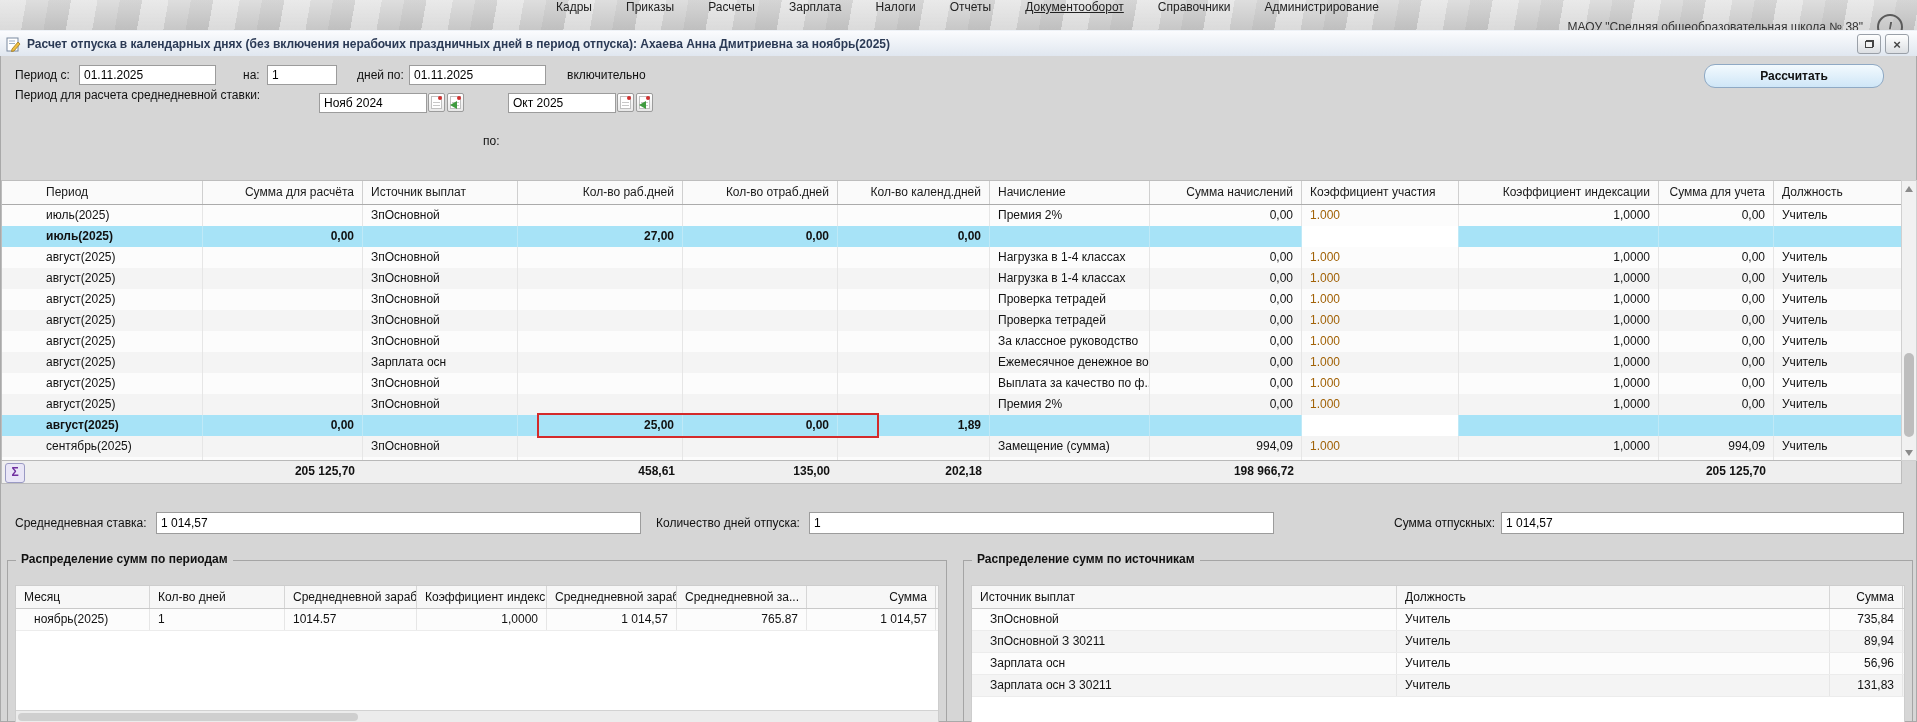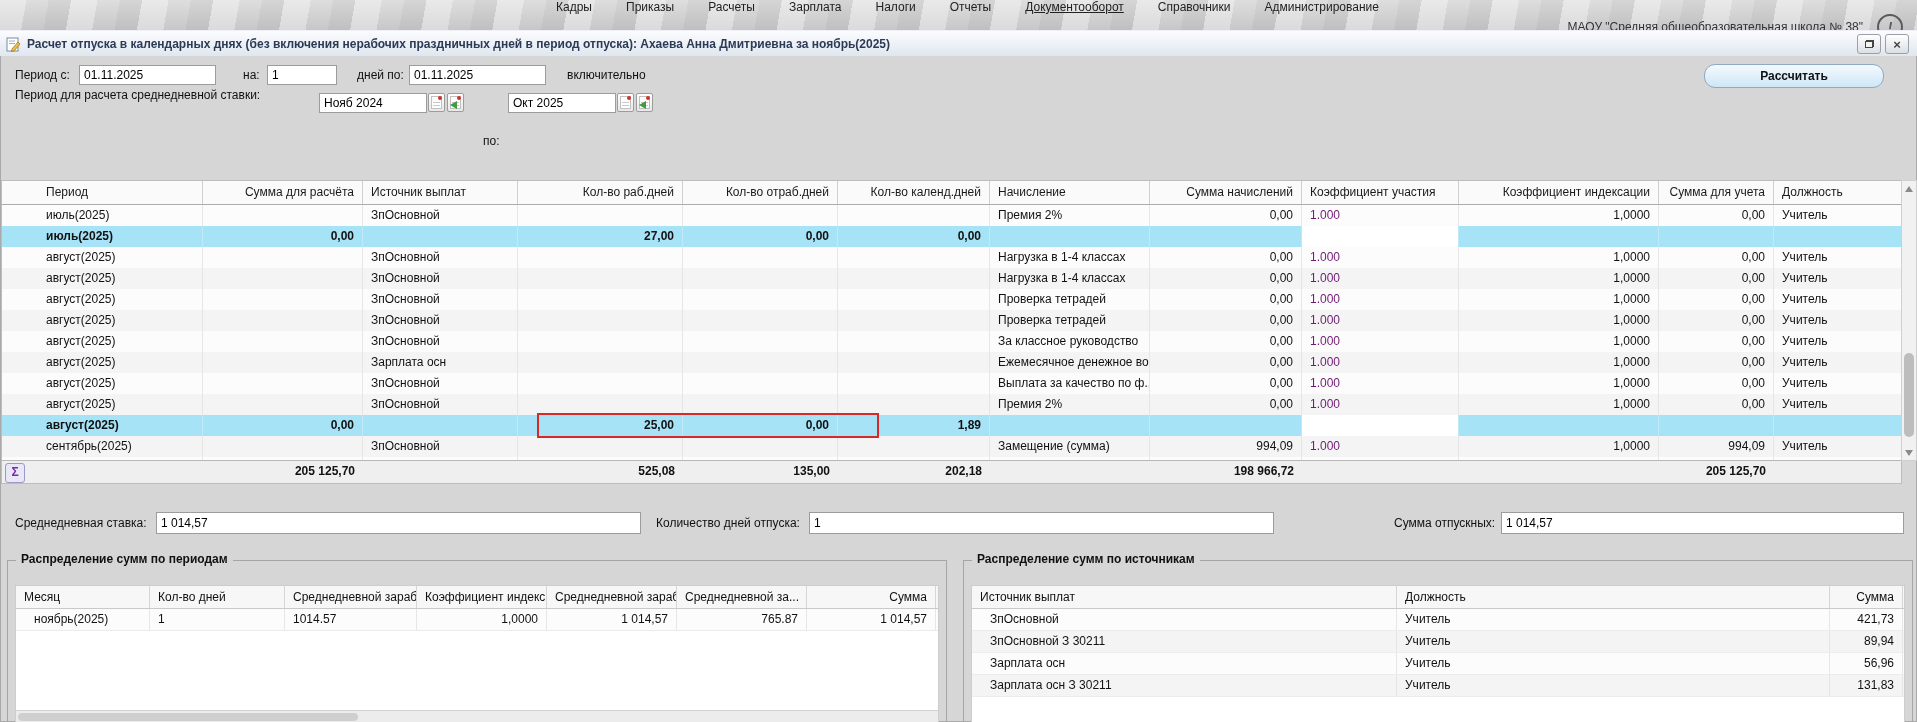--- a/index.html
+++ b/index.html
@@ -56,21 +56,21 @@
   .trow{display:flex;height:21px;line-height:21px;background:#fcfcfc;}
   .trow.alt{background:#f4f4f4;}
   #thead .trow{height:23px;line-height:23px;background:#fafafa;border-bottom:1px solid #ababab;}
   #thead .cell{border-right:1px solid #cfcfcf;color:#1a1a1a;}
   .cell{box-sizing:border-box;padding:0 8px;white-space:nowrap;overflow:hidden;border-right:1px solid #e6e6e6;}
   .cell.num{text-align:right;}
   .trow.sum{background:#a7e3f7;font-weight:bold;}
   .trow.sum .cell{border-right-color:#bfe9f7;}
   .trow.sum .cell.wcell{background:#fff;}
   .trow.partial{height:6px;line-height:21px;overflow:hidden;}
-  .coef{color:#701a75;}
+  .coef{color:#a16207;}
   .c0{width:165px;flex:none;margin-left:36px;}.c1{width:160px;flex:none;}.c2{width:155px;flex:none;}
   .c3{width:165px;flex:none;}.c4{width:155px;flex:none;}.c5{width:152px;flex:none;}
   .c6{width:160px;flex:none;}.c7{width:152px;flex:none;}.c8{width:157px;flex:none;}
   .c9{width:200px;flex:none;}.c10{width:115px;flex:none;}.c11{width:162px;flex:none;}
   #rows{position:relative;}
   #redbox{position:absolute;left:535px;top:208px;width:342px;height:25px;border:2px solid #d42a2a;box-sizing:border-box;pointer-events:none;}
   #totalsrow{position:absolute;left:0;bottom:0;width:100%;height:22px;background:#efefef;border-top:1px solid #b8b8b8;
     display:flex;line-height:21px;font-weight:bold;}
   #totalsrow .cell{border-right:none;}
   #sigma-btn{position:absolute;left:3px;top:2px;width:18px;height:18px;border:1px solid #9a9ac4;border-radius:3px;
@@ -377,21 +377,21 @@
             <div class="cell c10 num">1 055,00</div>
             <div class="cell c11">Учитель</div>
           </div>
           <div id="redbox"></div>
         </div>
       <div id="totalsrow">
         <div id="sigma-btn">Σ</div>
       <div class="cell c0"></div>
           <div class="cell c1 num">205 125,70</div>
           <div class="cell c2"></div>
-          <div class="cell c3 num">525,08</div>
+          <div class="cell c3 num">458,61</div>
           <div class="cell c4 num">135,00</div>
           <div class="cell c5 num">202,18</div>
           <div class="cell c6"></div>
           <div class="cell c7 num">198 966,72</div>
           <div class="cell c8"></div>
           <div class="cell c9 num"></div>
           <div class="cell c10 num">205 125,70</div>
           <div class="cell c11"></div>
         </div>
     </div>
@@ -447,21 +447,21 @@
       <div class="inner">
         <div class="bhead" id="shead">
             <div class="cell s0">Источник выплат</div>
             <div class="cell s1">Должность</div>
             <div class="cell s2 num">Сумма</div>
           </div>
         <div class="btable" id="sbody">
             <div class="trow">
               <div class="cell s0 ind">ЗпОсновной</div>
               <div class="cell s1">Учитель</div>
-              <div class="cell s2 num">421,73</div>
+              <div class="cell s2 num">735,84</div>
             </div>
             <div class="trow alt">
               <div class="cell s0 ind">ЗпОсновной З 30211</div>
               <div class="cell s1">Учитель</div>
               <div class="cell s2 num">89,94</div>
             </div>
             <div class="trow">
               <div class="cell s0 ind">Зарплата осн</div>
               <div class="cell s1">Учитель</div>
               <div class="cell s2 num">56,96</div>

